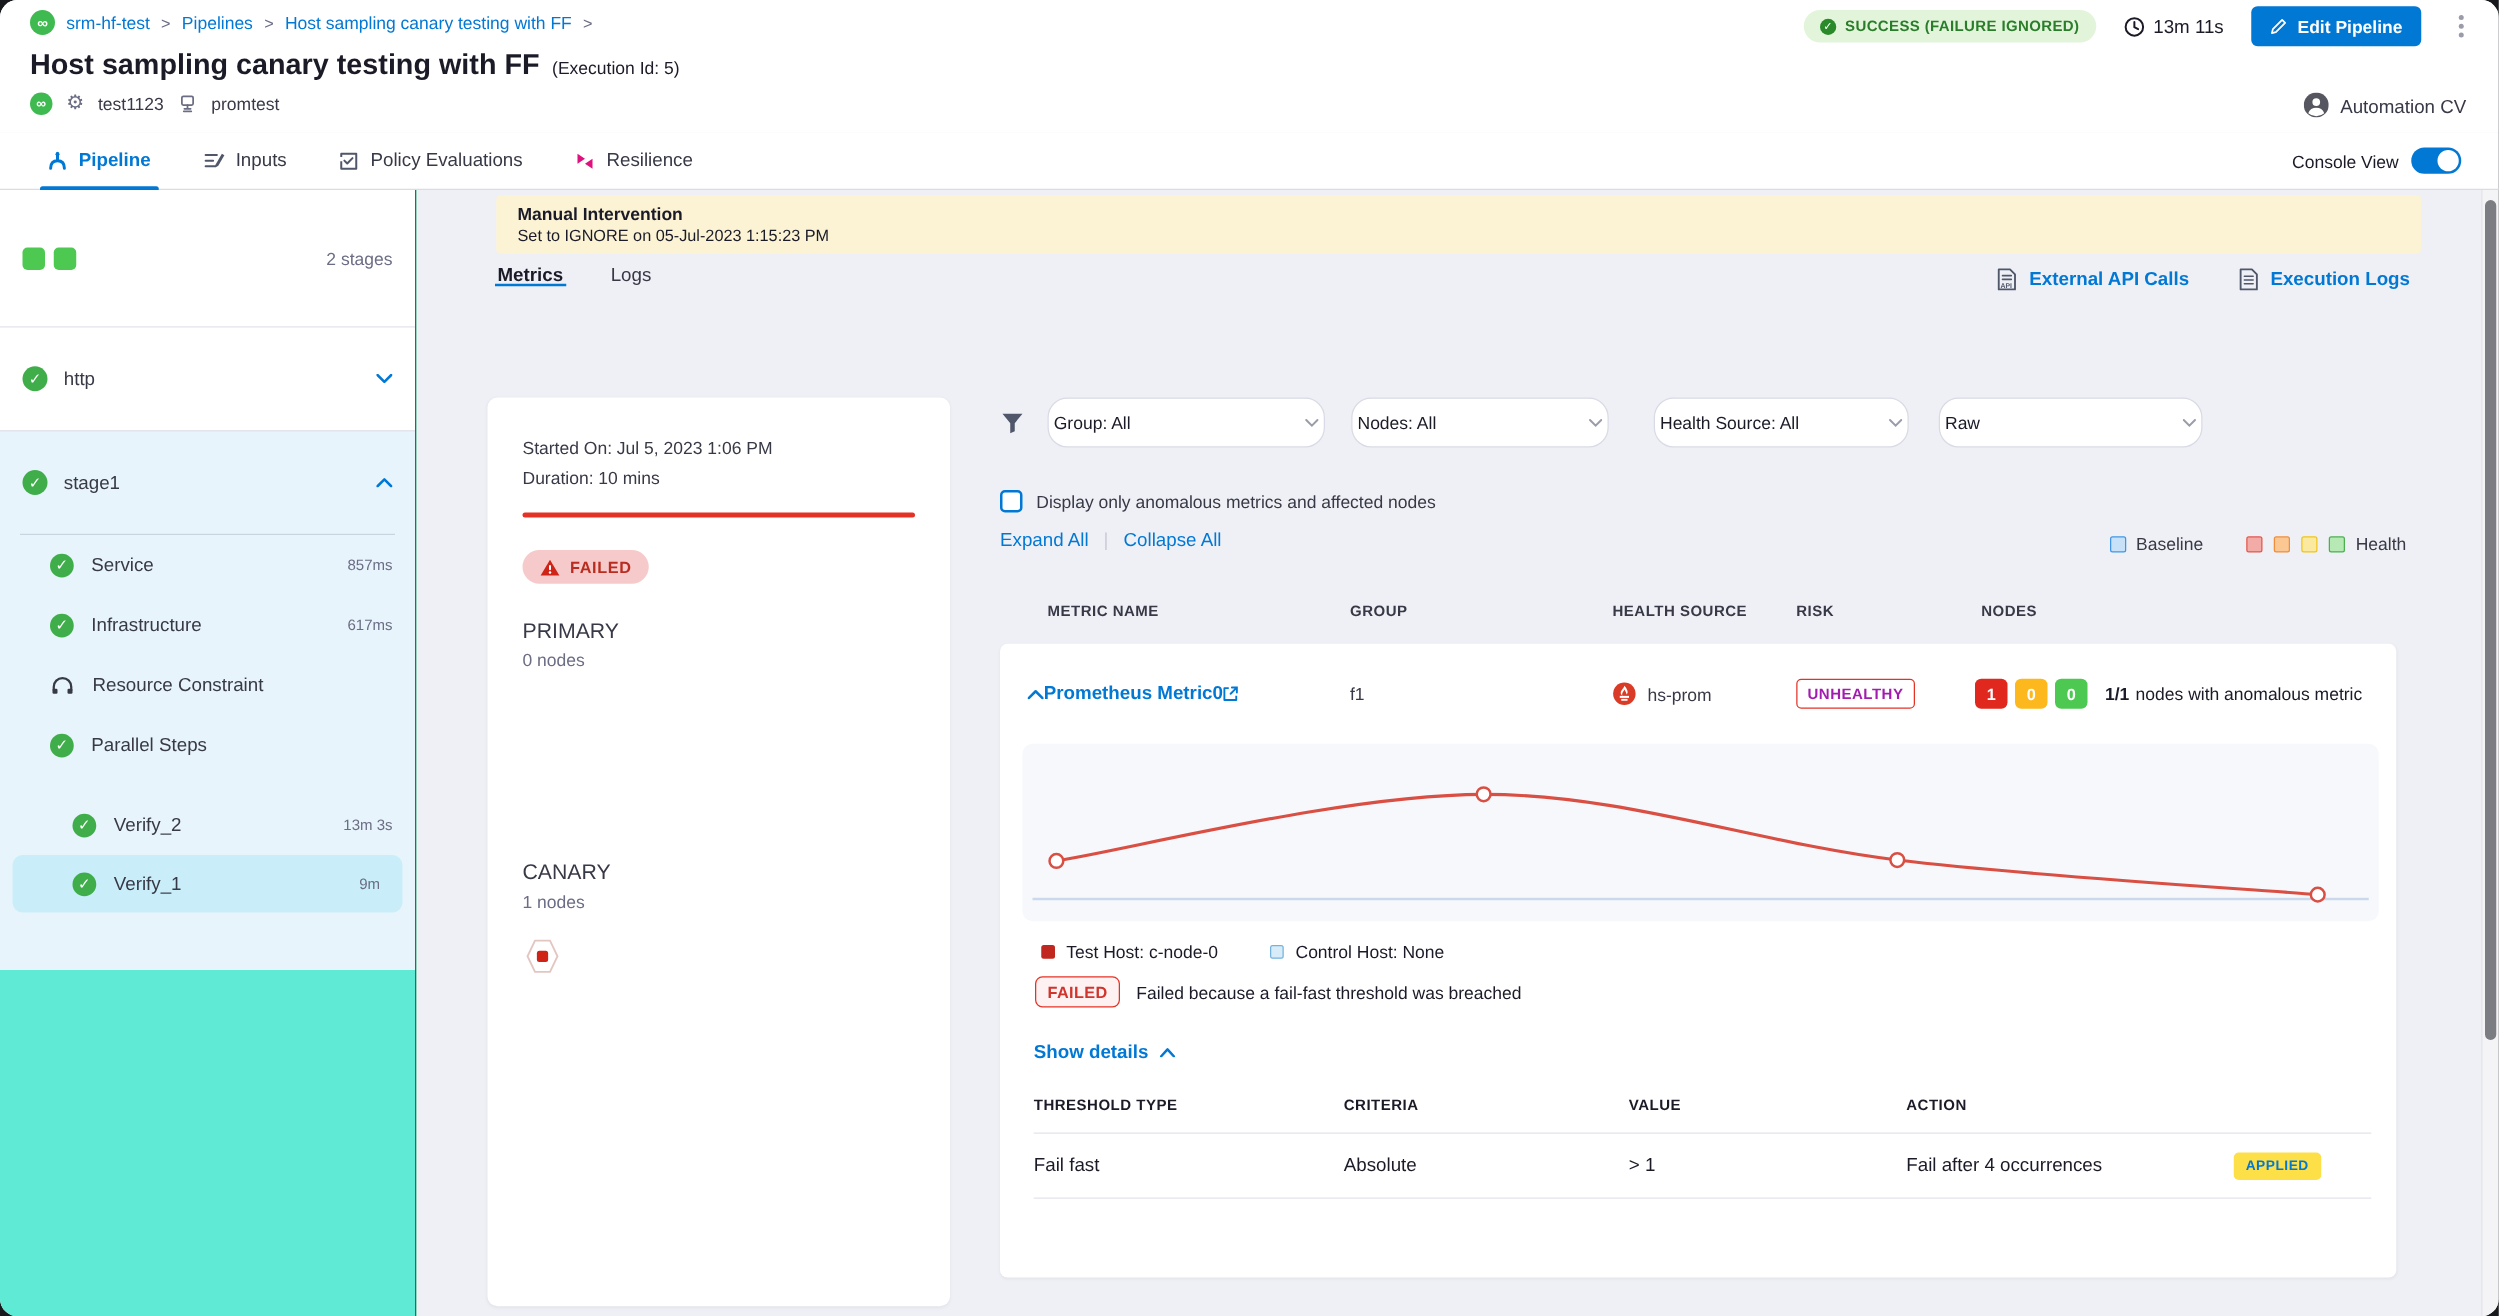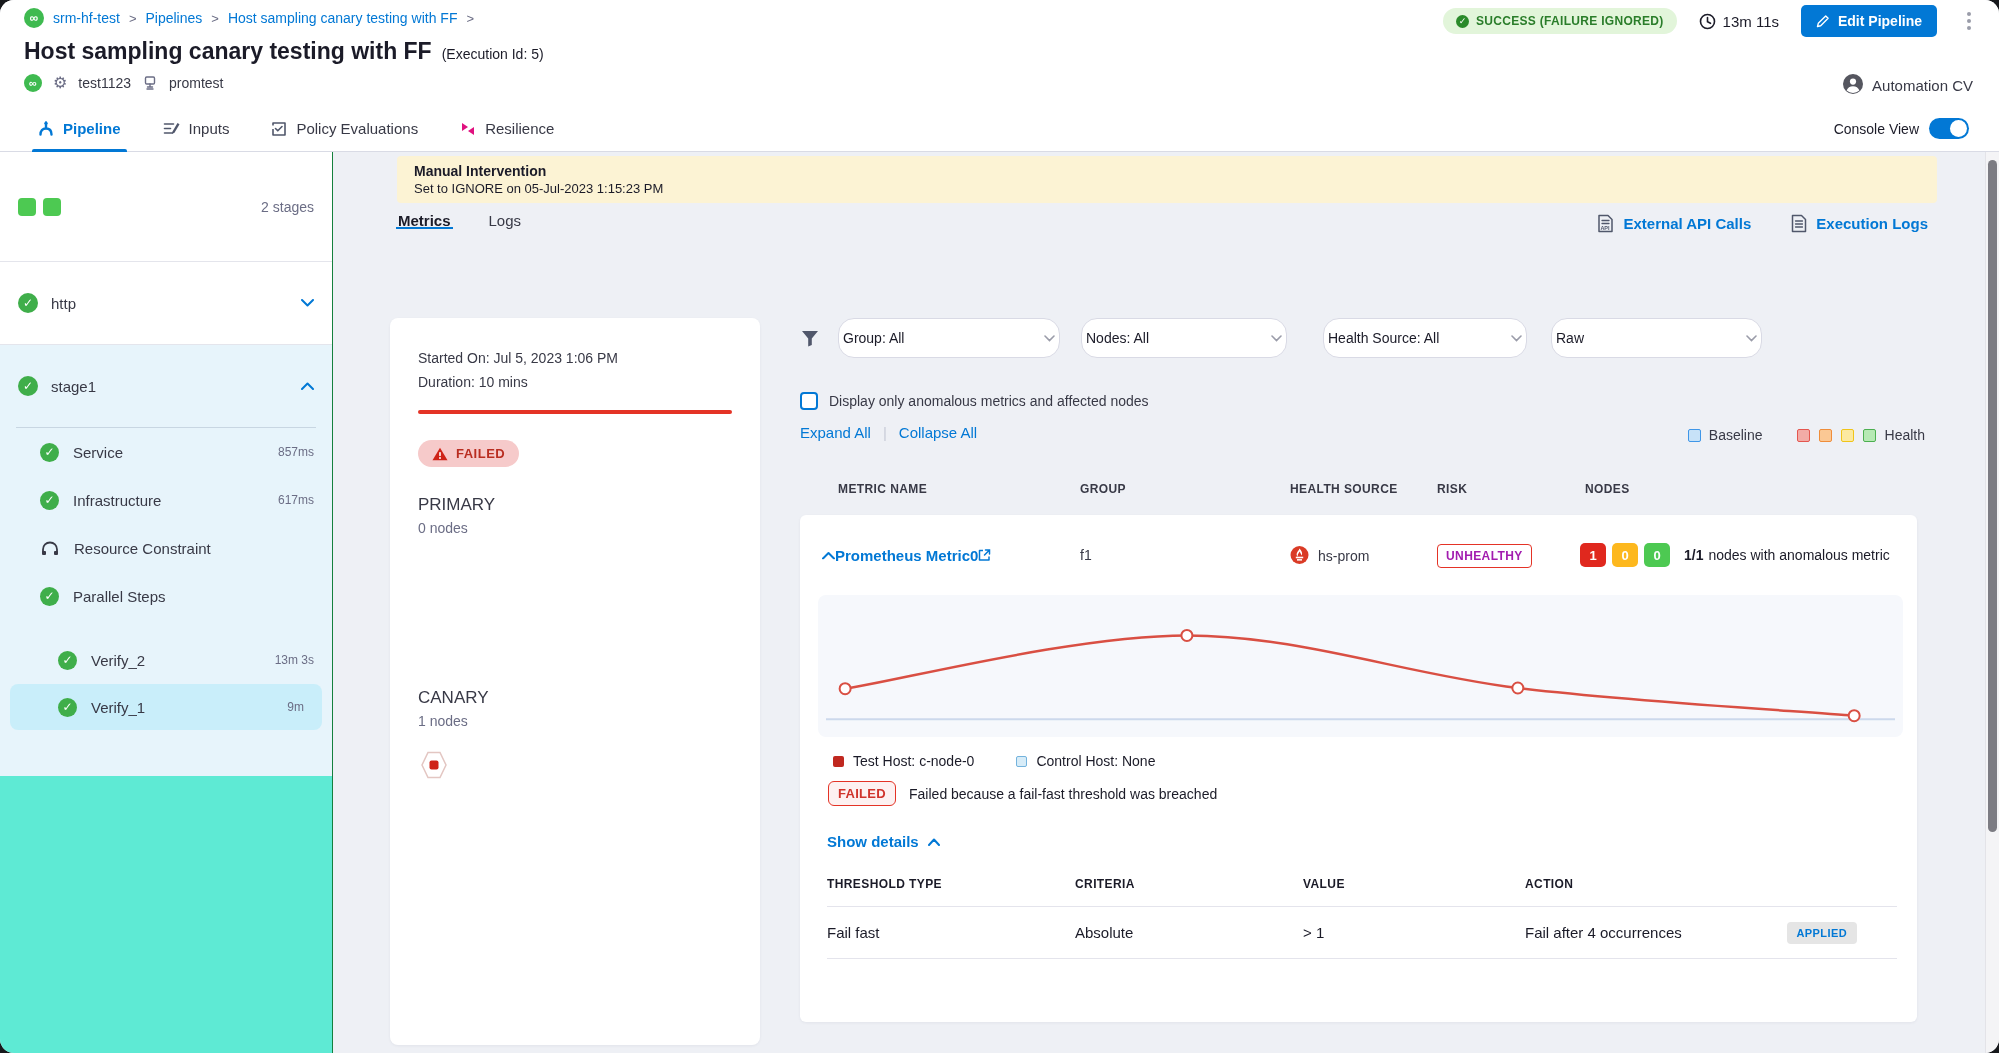--- a/index.html
+++ b/index.html
@@ -126,21 +126,21 @@
   .sq-test { width:11px; height:11px; border-radius:2px; background:#c0281f; }
   .sq-control { width:11px; height:11px; border-radius:2px; background:#d7ecf8; border:1.5px solid #74b3dd; }
   .failed-row { position:absolute; left:28px; top:266px; display:flex; align-items:center; gap:13px; }
   .failed-badge { border:1.5px solid #e43326; background:#fdf1f1; color:#d0342c; font-size:13px; font-weight:bold; letter-spacing:.3px; border-radius:6px; padding:4px 9px; }
   .failed-msg { font-size:14px; color:#1b1b28; }
   .show-details { position:absolute; left:27px; top:318px; display:flex; align-items:center; gap:9px; color:#0278d5; font-size:15px; font-weight:bold; cursor:pointer; }
   .dt { position:absolute; left:27px; top:362px; width:1070px; }
   .dt-head, .dt-row { display:grid; grid-template-columns:248px 228px 222px 1fr; align-items:center; }
   .dt-head { font-size:12px; font-weight:bold; color:#1b1b28; letter-spacing:.4px; padding-bottom:15px; border-bottom:1px solid #e4e4ec; }
   .dt-row { position:relative; font-size:15px; color:#1b1b28; padding:17px 0; border-bottom:1px solid #e4e4ec; }
-  .applied-badge { position:absolute; right:40px; top:50%; transform:translateY(-50%); background:#e5e5e5; color:#0278d5; font-size:11px; font-weight:bold; letter-spacing:.4px; border-radius:4px; padding:5px 10px; }
+  .applied-badge { position:absolute; right:40px; top:50%; transform:translateY(-50%); background:#fde047; color:#0278d5; font-size:11px; font-weight:bold; letter-spacing:.4px; border-radius:4px; padding:5px 10px; }
 
   
   .scrollbar { position:absolute; right:0; top:152px; width:14px; height:901px; background:#f4f4f6; border-left:1px solid #e3e3e8; }
   .scroll-thumb { position:absolute; left:2px; top:8px; width:9px; height:672px; background:#7c7c83; border-radius:5px; cursor:pointer; }
 
   svg { display:block; }
 </style>
 </head>
 <body>
 

